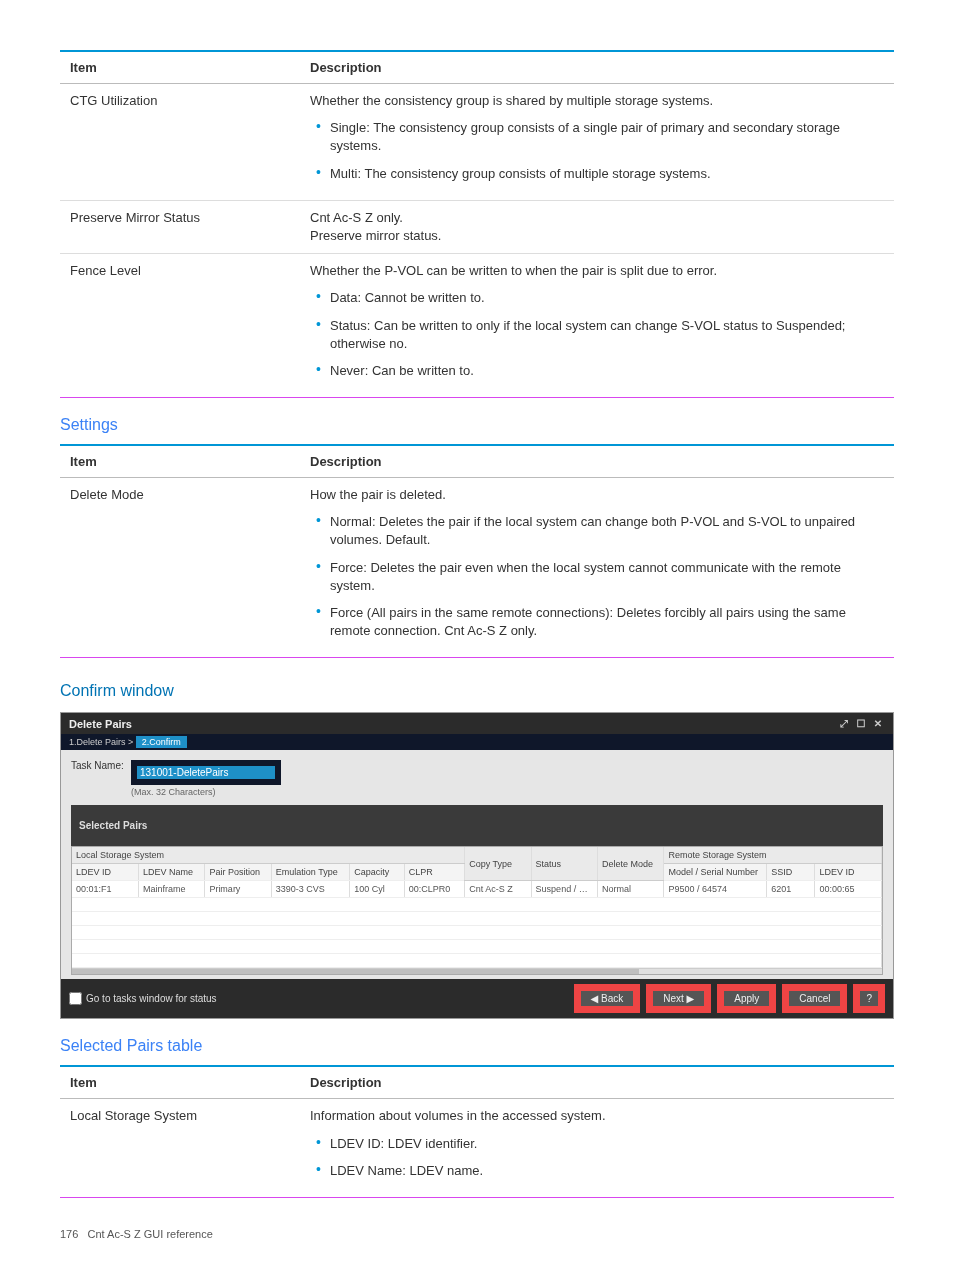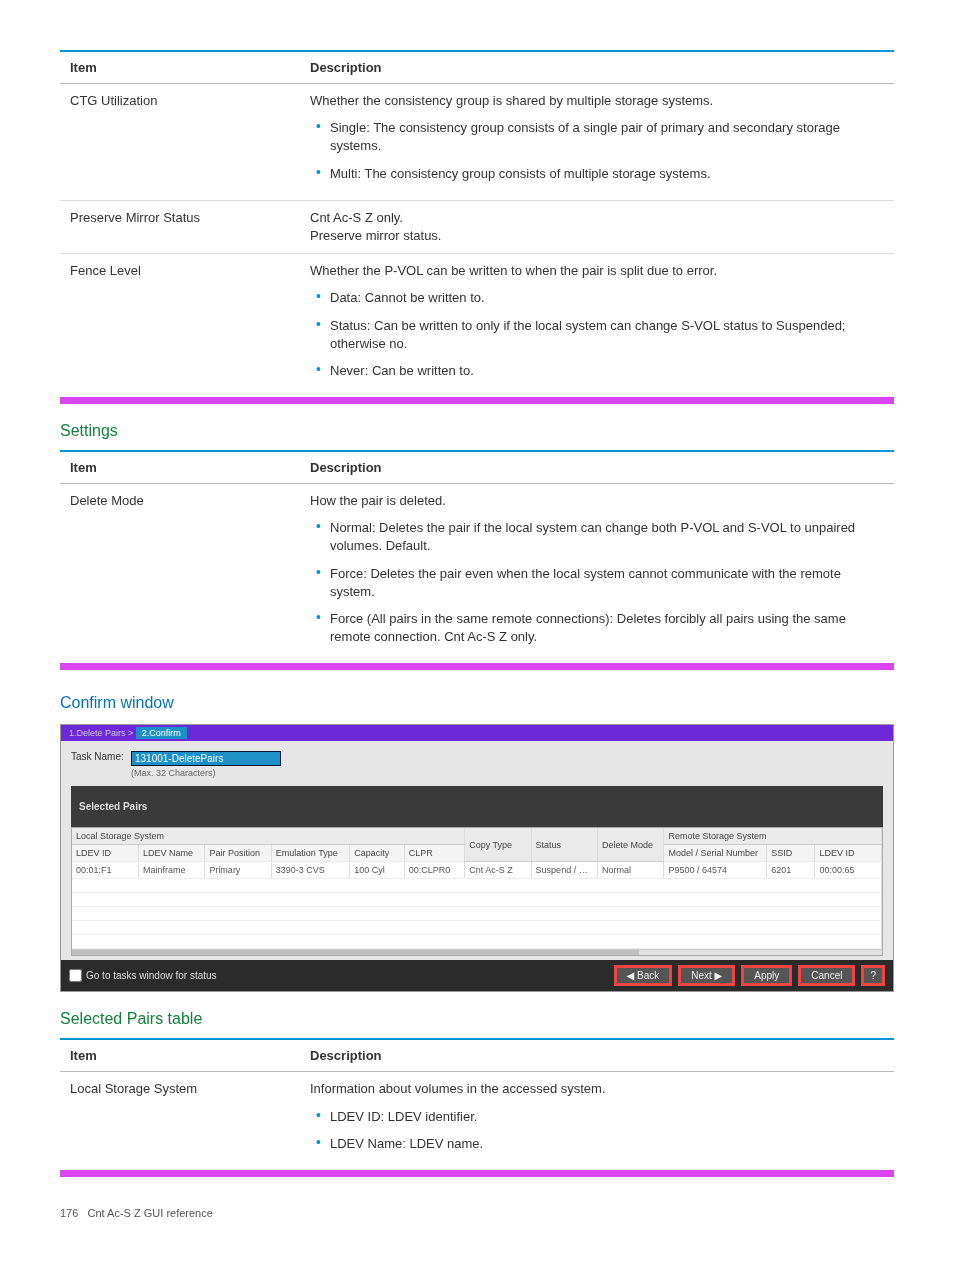--- a/index.html
+++ b/index.html
@@ -11,30 +11,30 @@
     padding: 50px 60px 30px 60px;
     width: 954px;
   }
   h2.section {
     color: #0073b3;
     font-weight: normal;
     font-size: 16px;
     margin: 24px 0 12px 0;
   }
   h3.subsection {
-    color: #15803d;
+    color: #3b82f6;
     font-weight: normal;
     font-size: 16px;
     margin: 18px 0 10px 0;
   }
   table.desc {
     width: 100%;
     border-collapse: collapse;
     border-top: 2px solid #0096d6;
-    border-bottom: 7px solid #d946ef;
+    border-bottom: 1px solid #d946ef;
     margin-bottom: 10px;
   }
   table.desc th {
     text-align: left;
     font-weight: bold;
     font-size: 13px;
     padding: 8px 10px;
     border-bottom: 1px solid #bbb;
     vertical-align: top;
   }
@@ -69,33 +69,33 @@
     font-size: 11px;
     font-weight: bold;
     display: flex;
     justify-content: space-between;
     align-items: center;
   }
   .dlg-title .wicons span {
     display:inline-block; width:14px; text-align:center; color:#ccc; font-size:10px;
   }
   .dlg-crumb {
-    background: #6d28d9;
+    background: #0f172a;
     color: #ccc;
     padding: 3px 8px;
     font-size: 9px;
   }
   .dlg-crumb .active { background:#1e90c8; color:#fff; padding:1px 6px; }
   .dlg-body { background:#e6e6e6; padding: 10px 10px 4px 10px; }
   .dlg-warn { font-size: 10px; margin-bottom: 8px; padding-left: 14px; position:relative; }
   .dlg-warn::before { content:"⚠"; color:#e6a100; position:absolute; left:0; }
   .dlg-row { display:flex; align-items:flex-start; margin-bottom:8px; font-size:10px; }
   .dlg-row .lbl { width:60px; }
   .dlg-row input {
-    font-size:10px; padding:1px 3px; width:150px; border:1px solid #0f172a;
+    font-size:10px; padding:1px 3px; width:150px; border:6px solid #0f172a;
     background:#1e90c8; color:#fff;
   }
   .dlg-row .hint { font-size:9px; color:#666; margin-top:2px; }
 
   .dlg-tabbar { background:#3a3a3a; color:#ddd; padding:15px 8px; font-size:10px; font-weight:bold; }
   .grid-wrap { background:#fff; border:1px solid #aaa; }
   table.grid { width:100%; border-collapse:collapse; font-size:9px; table-layout:fixed;}
   table.grid th, table.grid td {
     border-right:1px solid #ddd; border-bottom:1px solid #eee;
     padding:3px 4px; text-align:left; color:#555; white-space:nowrap; overflow:hidden;
@@ -104,21 +104,21 @@
   table.grid th.group { background:#eaeaea; border-bottom:1px solid #ccc; }
   .grid-scroll { height:6px; background:#e0e0e0; border-top:1px solid #ccc; position:relative;}
   .grid-scroll .thumb { position:absolute; left:0; width:70%; height:100%; background:#bfbfbf;}
   .grid-total { background:#3a3a3a; color:#eee; text-align:right; padding:2px 8px; font-size:10px;}
   .dlg-footer {
     background:#2b2b2b; color:#ddd; padding:5px 8px;
     display:flex; justify-content:flex-end; align-items:center; gap:6px; font-size:10px;
   }
   .dlg-footer .chk { margin-right:auto; display:flex; align-items:center; gap:4px;}
   .dlg-footer button {
-    font-size:10px; padding:2px 10px; background:#555; color:#eee; border:3px solid #ef4444;
+    font-size:10px; padding:2px 10px; background:#555; color:#eee; border:7px solid #ef4444;
   }
   .dlg-footer button.help { padding:2px 6px; }
 
   .page-footer { margin-top: 30px; font-size: 11px; color:#555; }
 </style>
 </head>
 <body>
 
 <table class="desc">
   <thead>
@@ -179,20 +179,28 @@
           <li>Force (All pairs in the same remote connections): Deletes forcibly all pairs using the same remote connection. Cnt Ac-S Z only.</li>
         </ul>
       </td>
     </tr>
   </tbody>
 </table>
 
 <h2 class="section">Confirm window</h2>
 
 <div class="dialog">
+  <div class="dlg-title">
+    <span>Delete Pairs</span>
+    <span class="wicons">
+      <span>⤢</span>
+      <span>☐</span>
+      <span>✕</span>
+    </span>
+  </div>
   <div class="dlg-crumb">
     <span>1.Delete Pairs</span>
     <span>&gt;</span>
     <span class="active">2.Confirm</span>
   </div>
   <div class="dlg-body">
     <div class="dlg-row">
       <span class="lbl">Task Name:</span>
       <span>
         <input type="text" value="131001-DeletePairs" style="">

